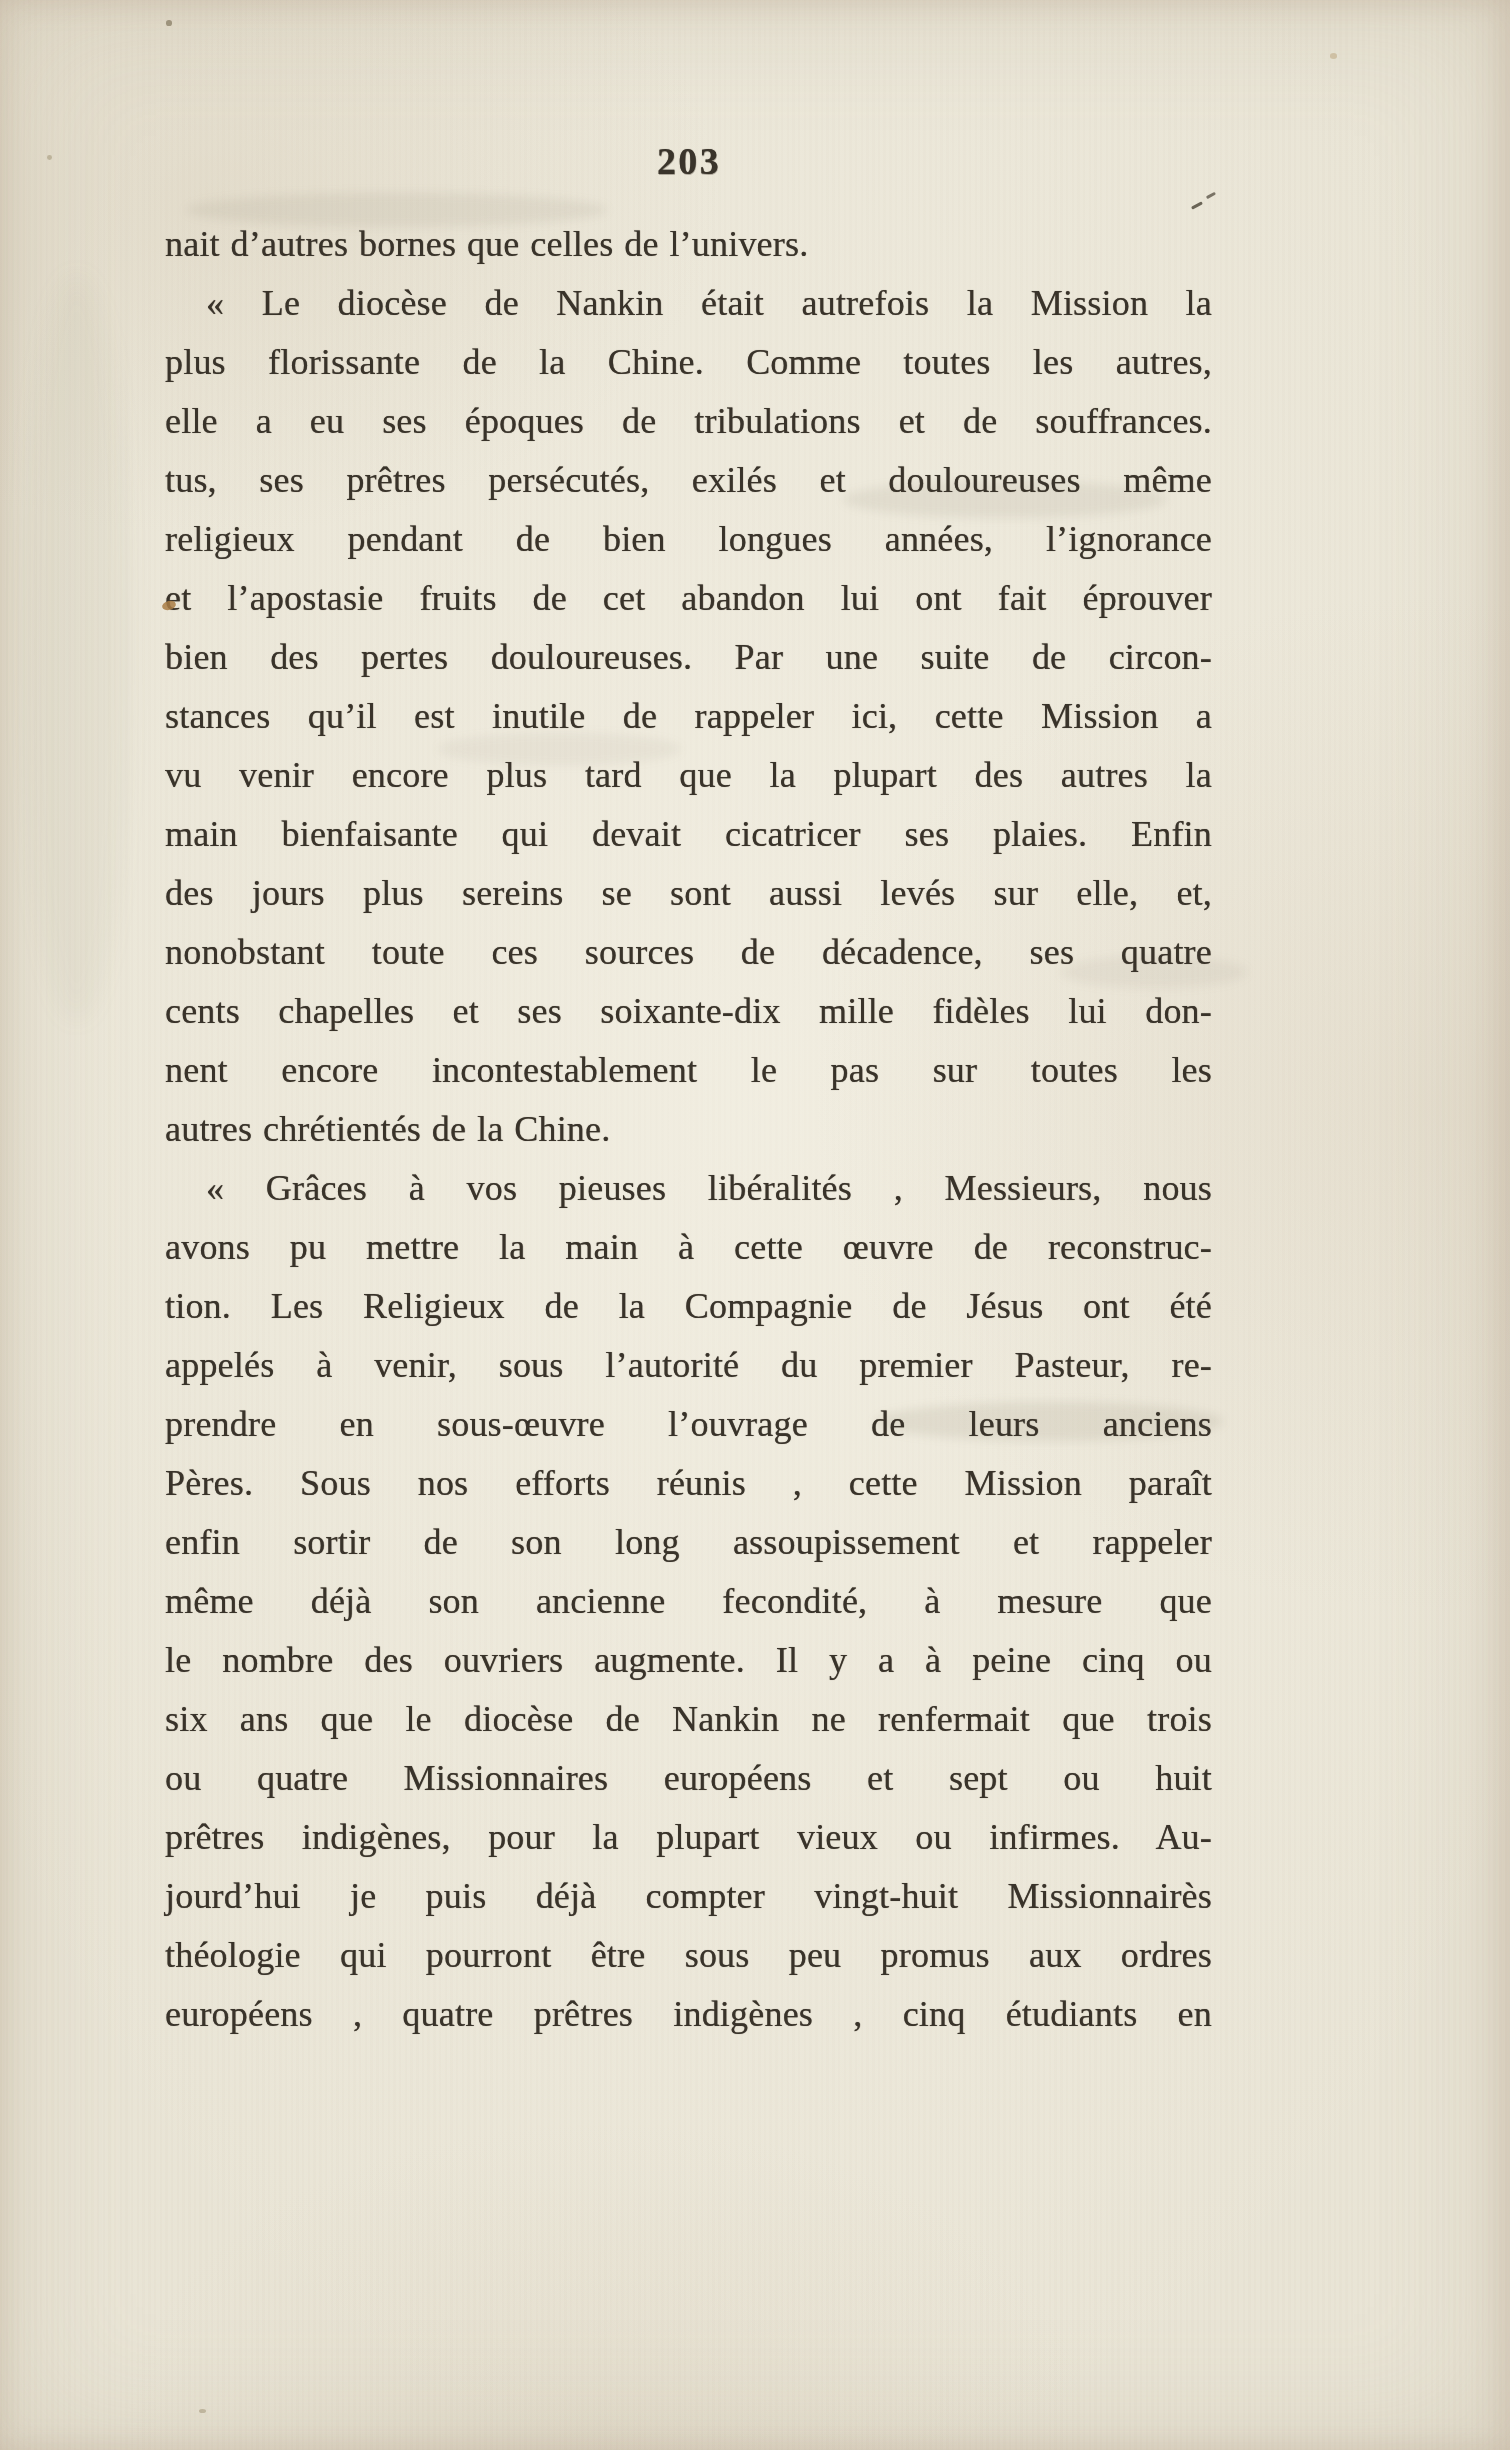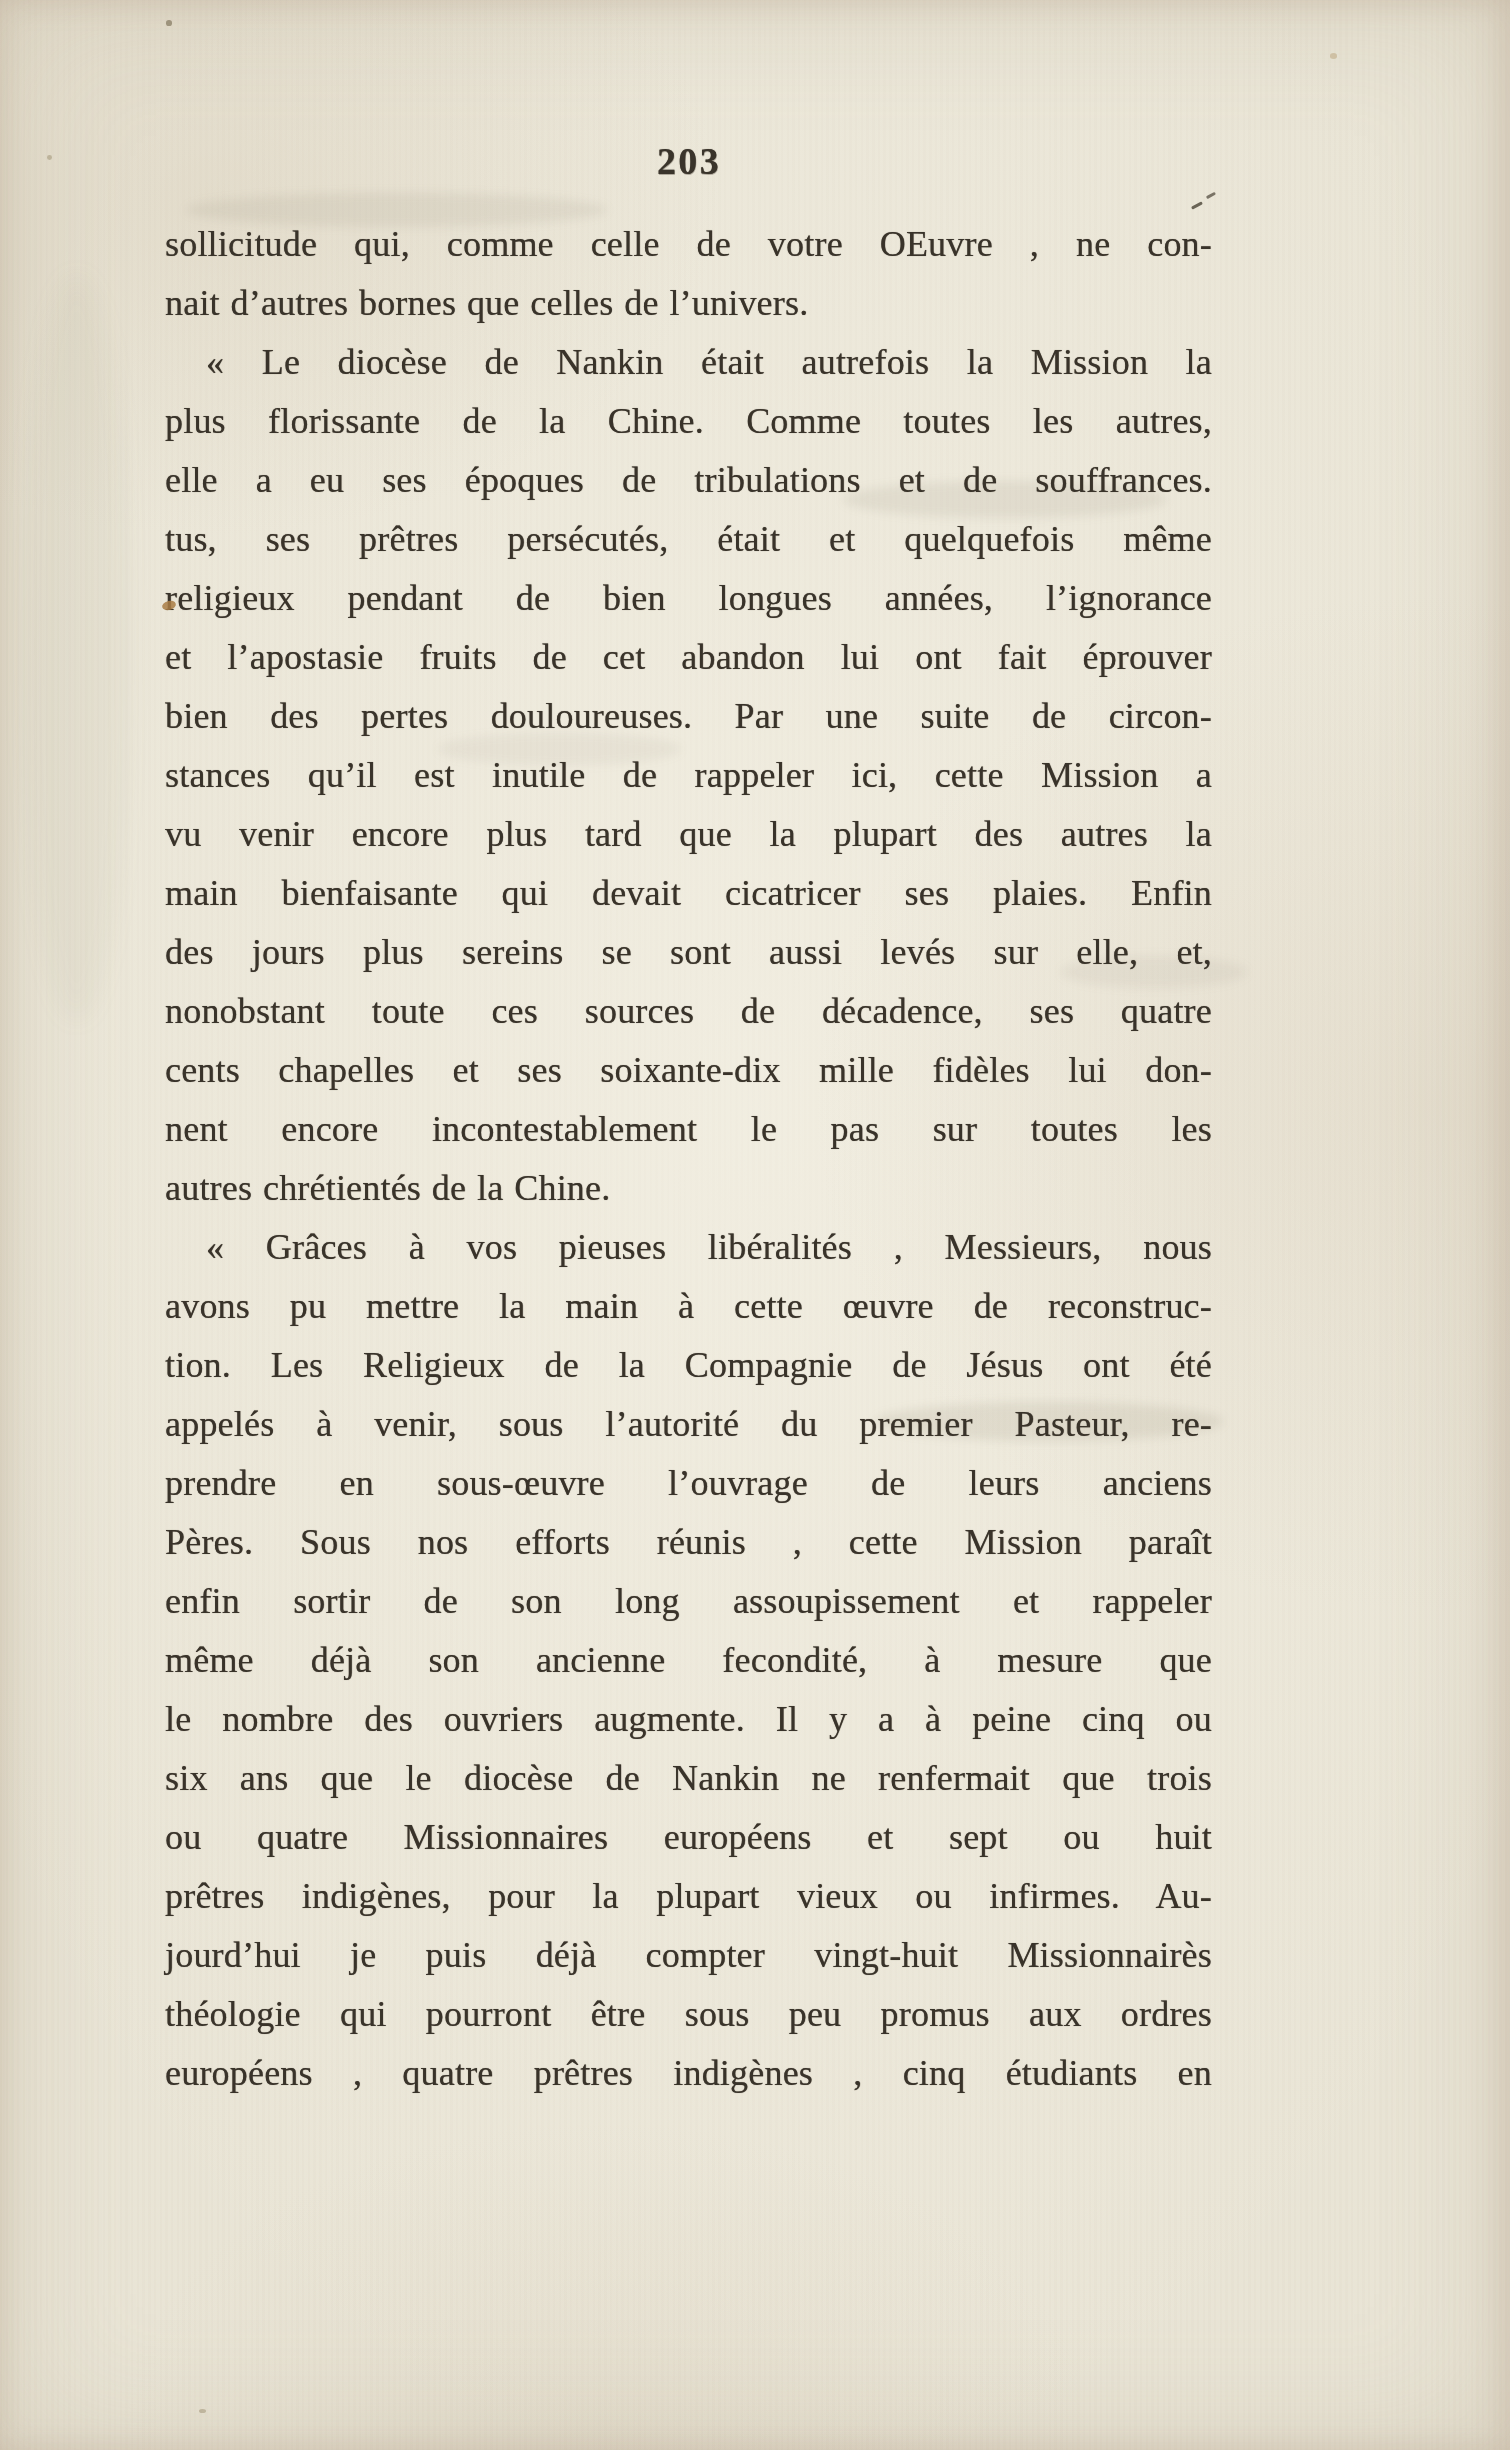--- a/index.html
+++ b/index.html
@@ -113,27 +113,26 @@
   <div class="smudge s2"></div>
   <div class="smudge s3"></div>
   <div class="smudge s4"></div>
   <div class="smudge s5"></div>
   <div class="smudge s6"></div>
 
   <div class="pageno">203</div>
 
   <div class="text">
 
-    <div class="line j">sollicitude qui, comme celle de votre OEuvre , ne con-</div>
     <div class="line end">nait d’autres bornes que celles de l’univers.</div>
 
     <div class="line j indent">« Le diocèse de Nankin était autrefois la Mission la</div>
     <div class="line j">plus florissante de la Chine. Comme toutes les autres,</div>
     <div class="line j">elle a eu ses époques de tribulations et de souffrances.</div>
-    <div class="line j">tus, ses prêtres persécutés, était et quelquefois même</div>
+    <div class="line j">tus, ses prêtres persécutés, exilés et douloureuses même</div>
     <div class="line j">religieux pendant de bien longues années, l’ignorance</div>
     <div class="line j">et l’apostasie fruits de cet abandon lui ont fait éprouver</div>
     <div class="line j">bien des pertes douloureuses. Par une suite de circon-</div>
     <div class="line j">stances qu’il est inutile de rappeler ici, cette Mission a</div>
     <div class="line j">vu venir encore plus tard que la plupart des autres la</div>
     <div class="line j">main bienfaisante qui devait cicatricer ses plaies. Enfin</div>
     <div class="line j">des jours plus sereins se sont aussi levés sur elle, et,</div>
     <div class="line j">nonobstant toute ces sources de décadence, ses quatre</div>
     <div class="line j">cents chapelles et ses soixante-dix mille fidèles lui don-</div>
     <div class="line j">nent encore incontestablement le pas sur toutes les</div>

